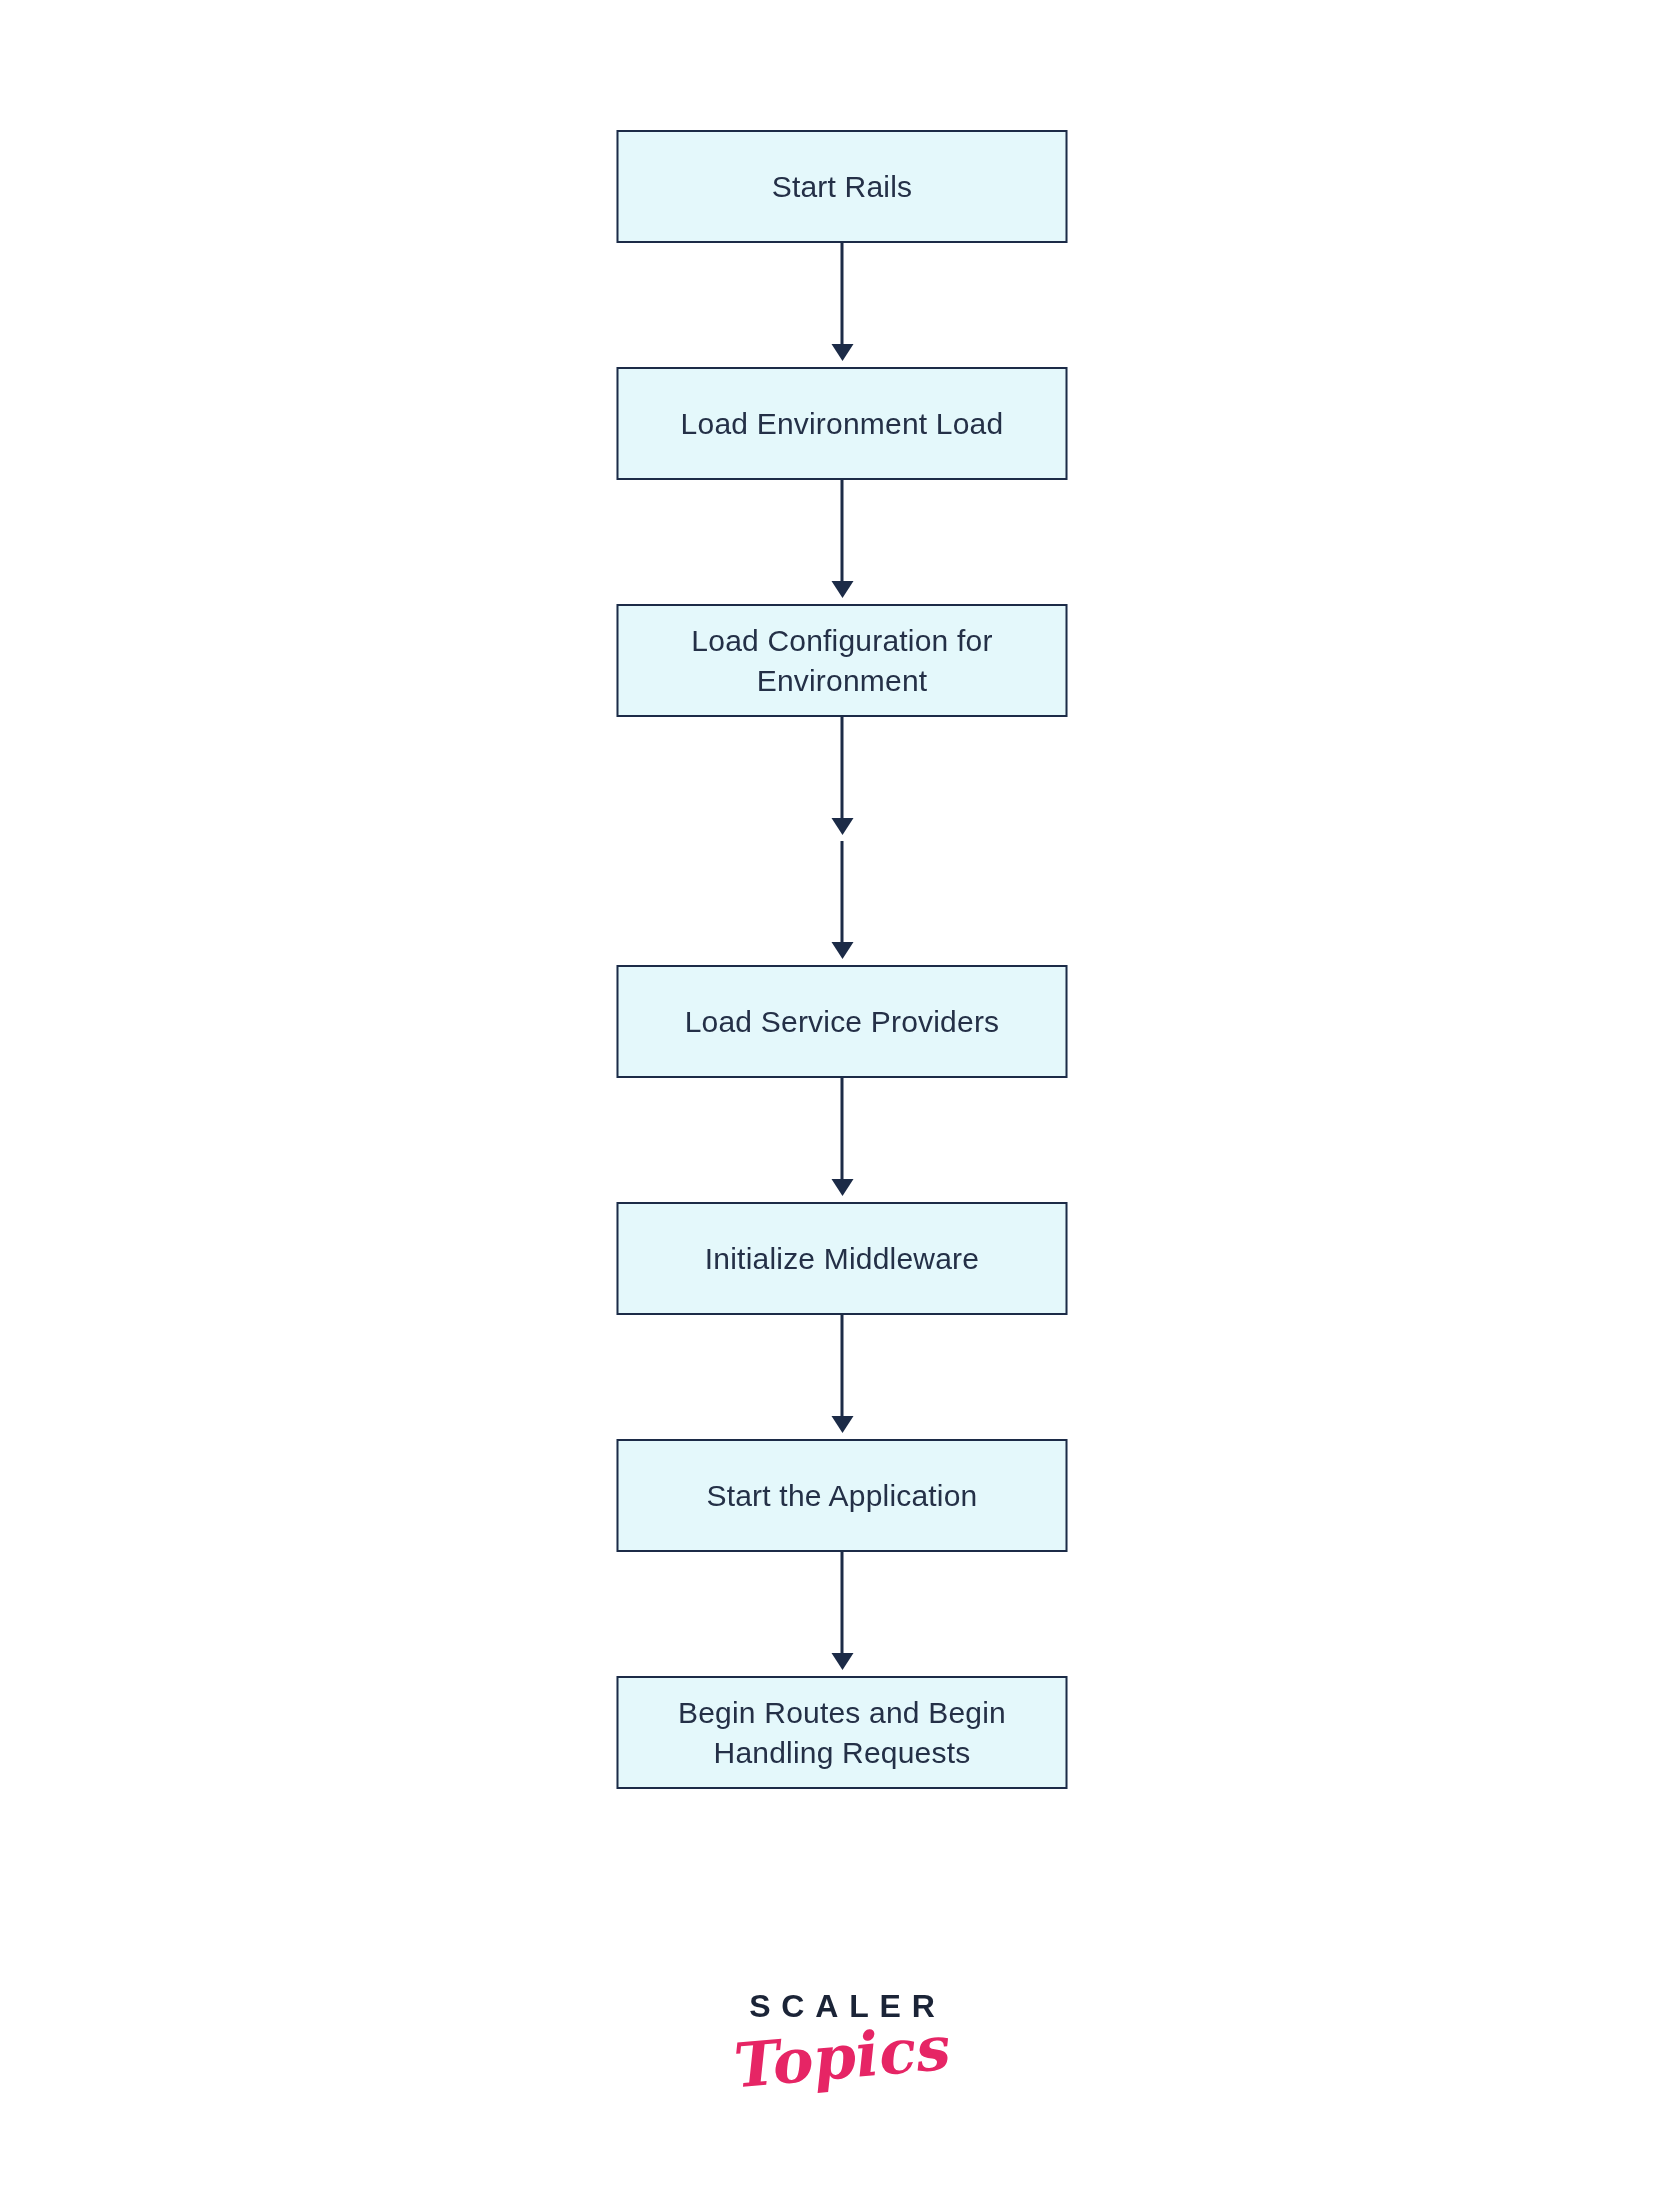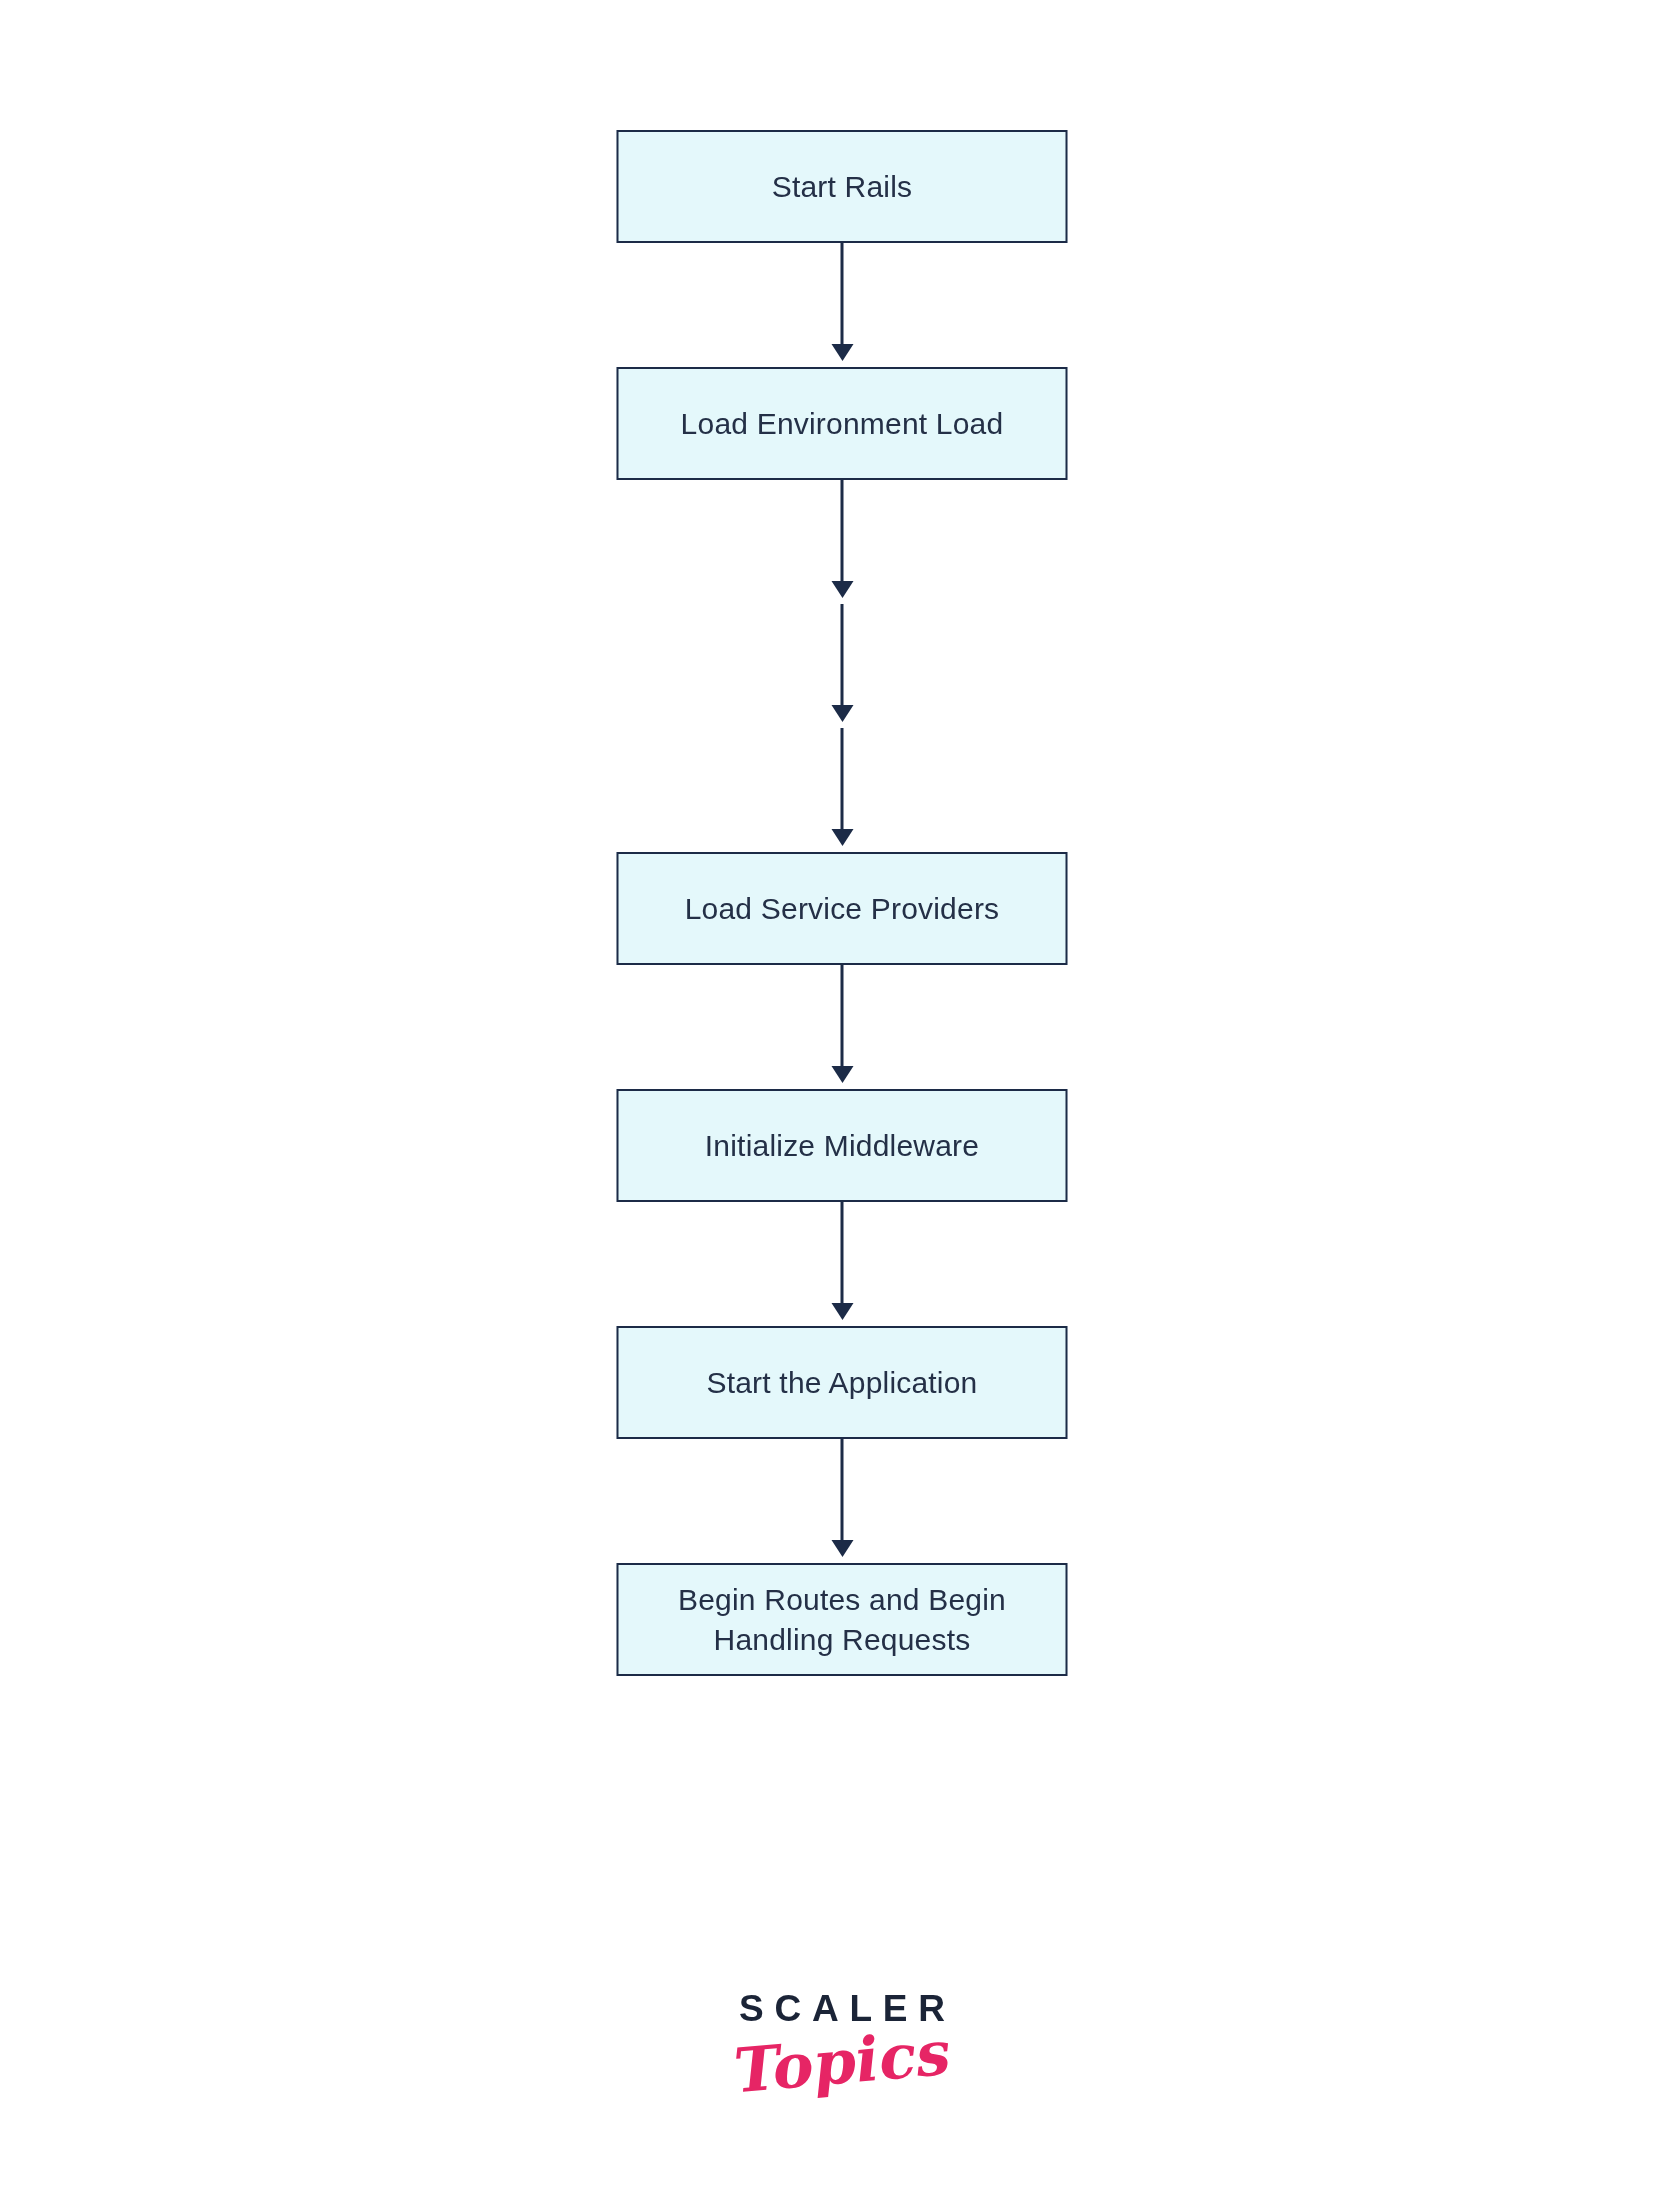--- a/index.html
+++ b/index.html
@@ -74,21 +74,21 @@
     position: absolute;
     top: 1988px;
     left: 50%;
     transform: translateX(-50%);
     display: flex;
     flex-direction: column;
     align-items: center;
     width: 392px;
   }
   .logo-scaler {
-    font-size: 37px;
+    font-size: 32px;
     font-weight: 800;
     letter-spacing: 10.8px;
     text-indent: 10.8px;
     color: var(--logo-navy);
   }
   .logo-topics {
     margin-top: -3.9px;
     font-family: "DejaVu Serif", serif;
     font-style: italic;
     font-weight: 700;
@@ -115,20 +115,23 @@
 
     <div class="node">
       <span class="node-label">Load Environment Load</span>
     </div>
 
     <div class="arrow">
       <div class="arrow-shaft"></div>
       <div class="arrow-head"></div>
     </div>
 
+    <div class="node">
+      <span class="node-label">Load Configuration for Environment</span>
+    </div>
 
     <div class="arrow">
       <div class="arrow-shaft"></div>
       <div class="arrow-head"></div>
     </div>
 
 
     <div class="arrow">
       <div class="arrow-shaft"></div>
       <div class="arrow-head"></div>

